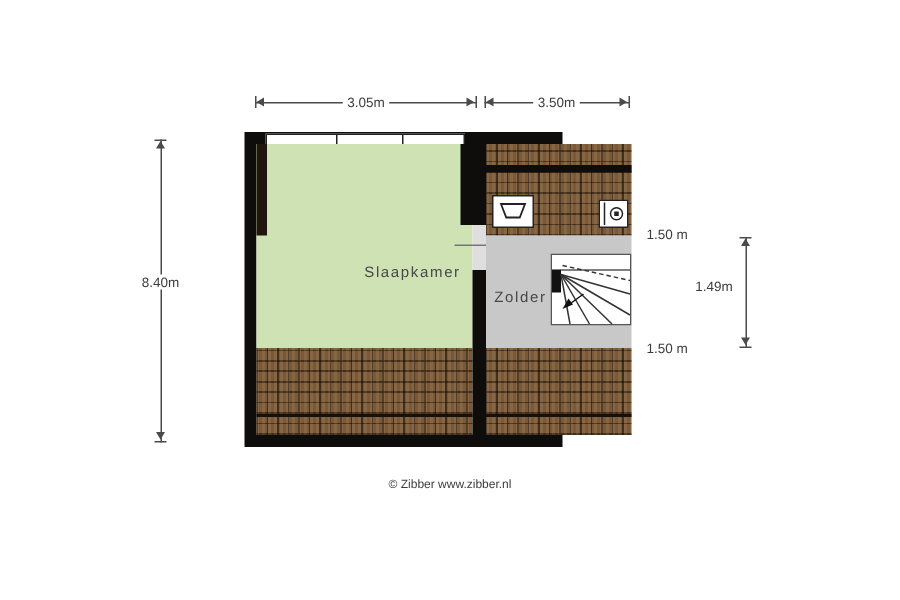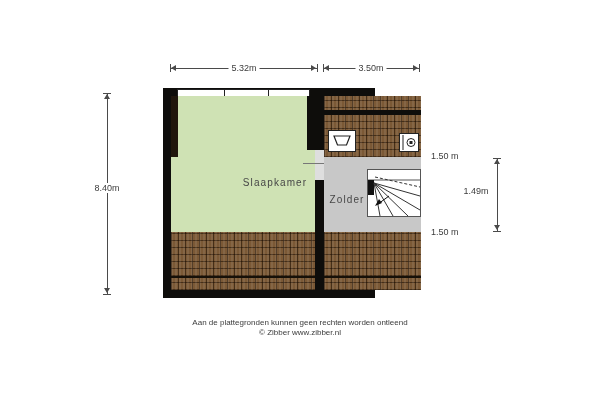--- a/index.html
+++ b/index.html
@@ -136,21 +136,21 @@
 
     </div>
   </div>
 
   <div>
     <div class="abs dline-h" style="left:170px;top:68px;width:148px"></div>
     <div class="abs tick-v" style="left:170px;top:64px"></div>
     <div class="abs tick-v" style="left:317px;top:64px"></div>
     <div class="abs arr arr-left" style="left:171px;top:65px"></div>
     <div class="abs arr arr-right" style="left:311px;top:65px"></div>
-    <span class="abs dim-label center-xy" style="left:244px;top:68px">5.32m</span>
+    <span class="abs dim-label center-xy" style="left:244px;top:68px">3.05m</span>
   </div>
 
   <div>
     <div class="abs dline-h" style="left:323px;top:68px;width:97px"></div>
     <div class="abs tick-v" style="left:323px;top:64px"></div>
     <div class="abs tick-v" style="left:419px;top:64px"></div>
     <div class="abs arr arr-left" style="left:324px;top:65px"></div>
     <div class="abs arr arr-right" style="left:413px;top:65px"></div>
     <span class="abs dim-label center-xy" style="left:371px;top:68px">3.50m</span>
   </div>
@@ -171,17 +171,16 @@
     <div class="abs tick-h" style="left:493px;top:158px"></div>
     <div class="abs tick-h" style="left:493px;top:231px"></div>
     <div class="abs arr arr-up" style="left:494px;top:159px"></div>
     <div class="abs arr arr-down" style="left:494px;top:225px"></div>
     <span class="abs dim-label center-xy" style="left:476px;top:191px">1.49m</span>
   </div>
 
   <span class="abs dim-label" style="left:431px;top:227px;padding:0">1.50 m</span>
 
   <div class="abs" id="footer">
-    <div>Aan de plattegronden kunnen geen rechten worden ontleend</div>
     <div>© Zibber www.zibber.nl</div>
   </div>
 
 </div>
 
 </body></html>

